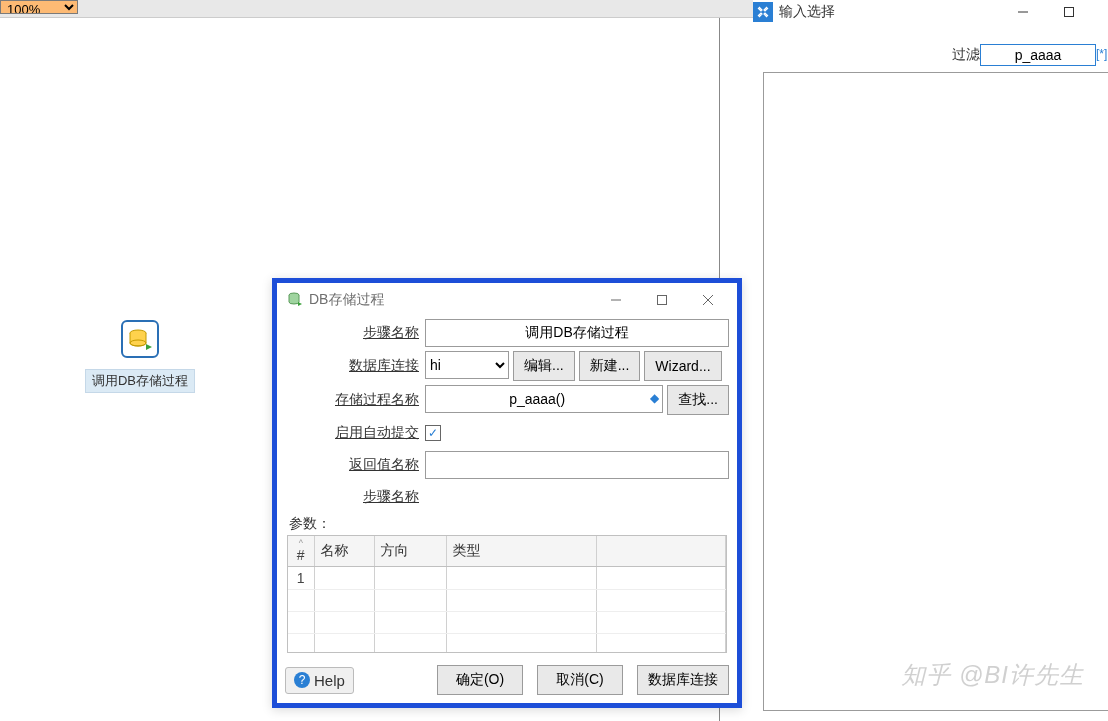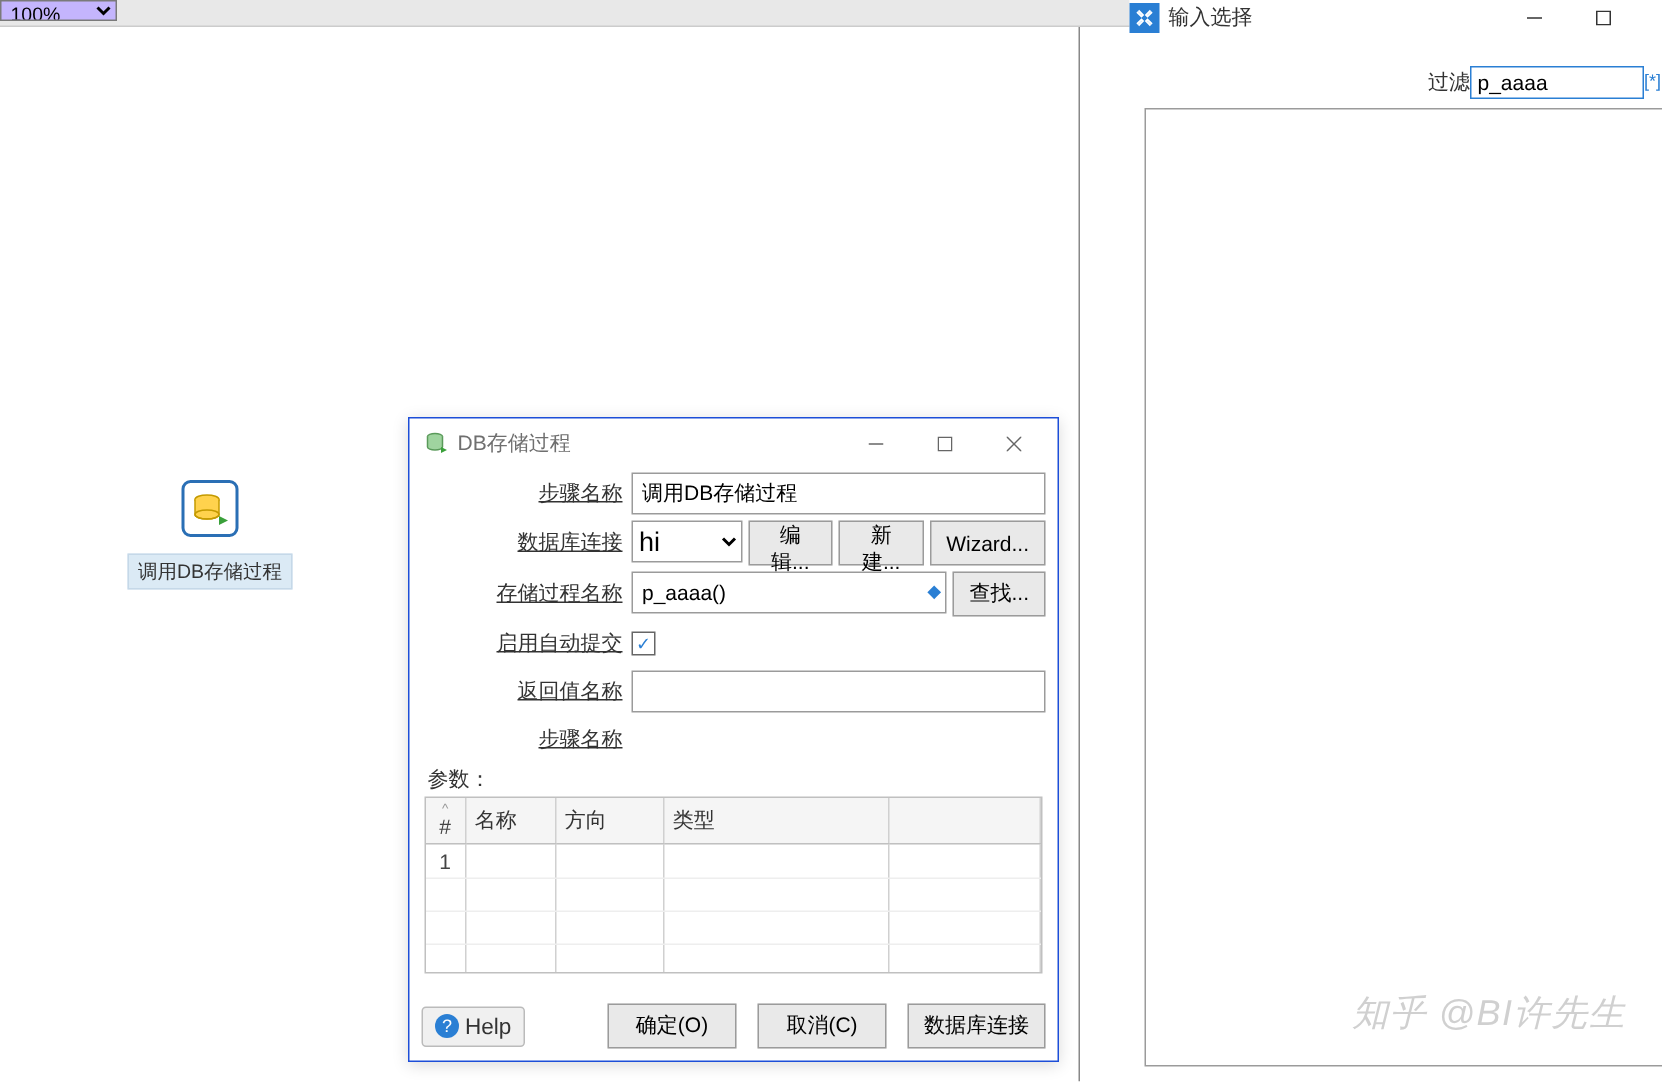--- a/index.html
+++ b/index.html
@@ -19,21 +19,21 @@
     position: absolute;
     left: 0; top: 0; right: 0;
     height: 18px;
     background: #e8e8e8;
     border-bottom: 1px solid #ccc;
   }
   .zoom-select {
     height: 14px;
     font-size: 13px;
     border: 1px solid #7a7a7a;
-    background: #c4b5fd;
+    background: #fdba74;
     padding: 0 2px;
     width: 78px;
   }
   
   .canvas {
     position: absolute;
     left: 0; top: 18px;
     width: 720px; height: 703px;
     background: #fff;
     border-right: 1px solid #888;
@@ -59,23 +59,23 @@
     border: 1px solid #c5d8e8;
     padding: 2px 6px;
     display: inline-block;
     font-size: 13px;
     color: #333;
   }
   
   .dialog1 {
     position: absolute;
     left: 272px; top: 278px;
-    width: 434px; height: 430px;
-    background: #fff;
-    border: 1px solid #1d4ed8;
+    width: 470px; height: 430px;
+    background: #fff;
+    border: 5px solid #1d4ed8;
     box-shadow: 0 2px 10px rgba(0,0,0,0.15);
     display: flex;
     flex-direction: column;
   }
   .titlebar {
     height: 34px;
     display: flex;
     align-items: center;
     padding: 0 6px 0 10px;
     color: #6f6f6f;
@@ -107,25 +107,26 @@
     text-decoration: underline;
   }
   .form-row .ctl { flex: 1; display: flex; gap: 4px; }
   input[type=text], select.wide {
     height: 28px;
     border: 1px solid #9b9b9b;
     padding: 0 6px;
     font-size: 14px;
     background: #fff;
     font-family: inherit;
+    text-align: center;
   }
   select.small {
     height: 28px;
     border: 1px solid #9b9b9b;
-    font-size: 18px;
+    font-size: 14px;
     width: 84px;
     background: #fff;
   }
   .btn {
     height: 30px;
     border: 1px solid #9b9b9b;
     background: #e9e9e9;
     padding: 0 10px;
     font-size: 14px;
     font-family: inherit;

